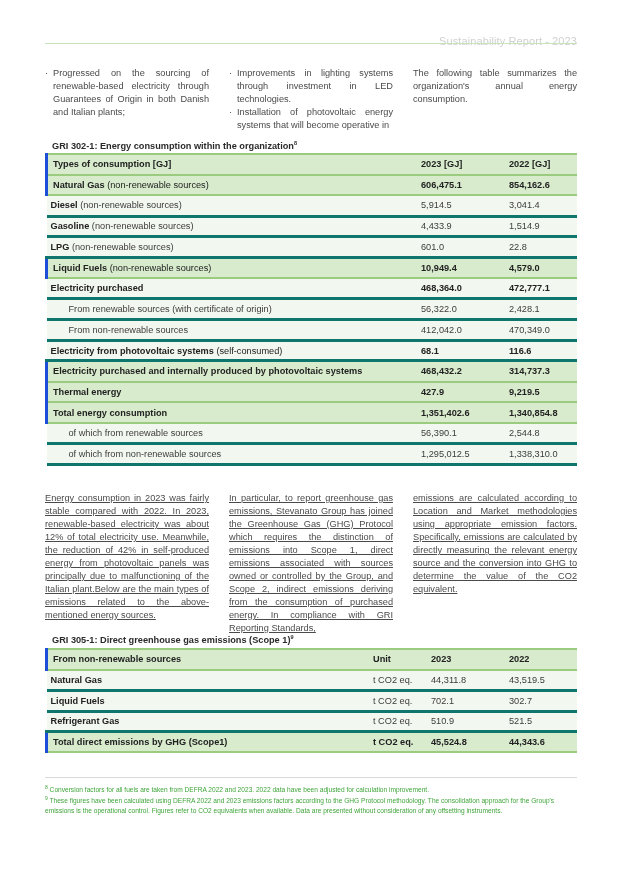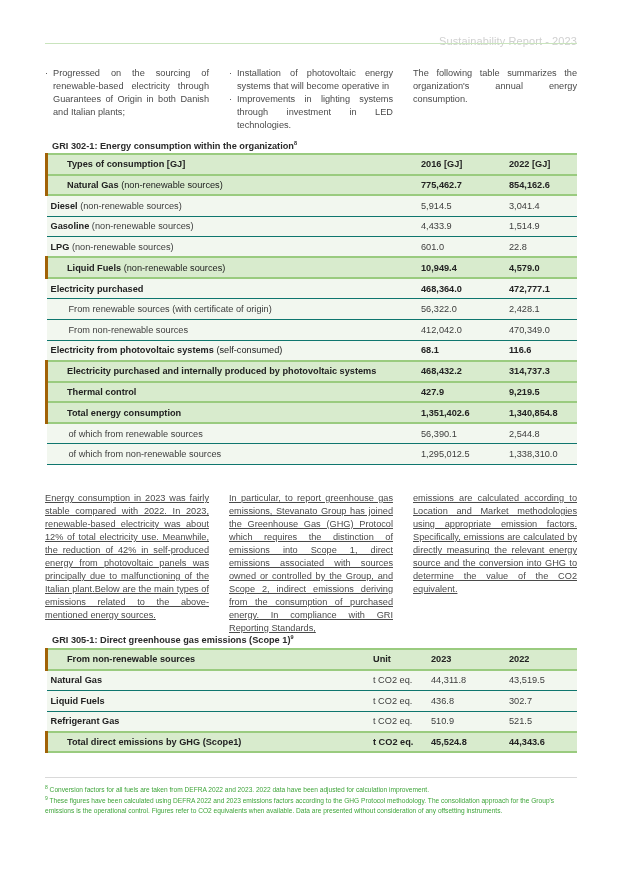--- a/index.html
+++ b/index.html
@@ -14,23 +14,23 @@
   .intro ul { list-style: none; }
   .intro li { position: relative; padding-left: 8px; margin-bottom: 0; }
   .intro li::before { content: "·"; position: absolute; left: 0; top: 0; }
   .intro p + p { margin-top: 16px; }
 
   .tbl-title { position: absolute; left: 52px; font-size: 9.2px; font-weight: bold; color: #2b2b2b; }
   .tbl-title sup { font-size: 5.5px; vertical-align: super; }
 
   table { position: absolute; left: 45px; width: 532px; border-collapse: collapse; font-size: 9.2px; }
   td { height: 20.7px; padding: 0 4px; border-bottom: 1px solid #ffffff; vertical-align: middle; }
-  tr.plain td { background: #f2f7ef; border-bottom: 1px solid #0f766e; }
+  tr.plain td { background: #f2f7ef; border-bottom: 3px solid #0f766e; }
   tr.hl td { background: #d8ebcd; border-top: 2px solid #9acb7f; border-bottom: 2px solid #9acb7f; font-weight: bold; color: #222; }
-  tr.hl td:first-child { border-left: 3px solid #a16207; padding-left: 19px; margin-top: 21px; }
+  tr.hl td:first-child { border-left: 3px solid #1d4ed8; padding-left: 5px; margin-top: 21px; }
   tr.hl + tr.hl td { border-top: 0; }
   tr.bold td { font-weight: bold; color: #222; }
   tr.indent td:first-child { padding-left: 22px; }
   td .thin { font-weight: normal; }
   tr.plain td:first-child b { color: #222; }
 
   #energy-table { top: 153px; }
   #energy-table td:nth-child(2) { width: 88px; }
   #energy-table td:nth-child(3) { width: 72px; }
 
@@ -60,43 +60,43 @@
 <div class="header-rule"></div>
 
 <section class="intro">
   <div class="col">
     <ul>
         <li>Progressed on the sourcing of renewable-based electricity through Guarantees of Origin in both Danish and Italian plants;</li>
       </ul>
   </div>
   <div class="col">
     <ul>
+      <li>Improvements in lighting systems through investment in LED technologies.</li>
       <li>Installation of photovoltaic energy systems that will become operative in</li>
-      <li>Improvements in lighting systems through investment in LED technologies.</li>
     </ul>
   </div>
   <div class="col">
     <p>The following table summarizes the organization's annual energy consumption.</p>
   </div>
 </section>
 
 <div class="tbl-title" style="top:140px;">
   <span>GRI 302-1: Energy consumption within the organization</span><sup>8</sup>
 </div>
 
 <table id="energy-table">
   <tbody id="energy-body">
     <tr class="hl">
       <td>Types of consumption [GJ]</td>
-      <td>2016 [GJ]</td>
+      <td>2023 [GJ]</td>
       <td>2022 [GJ]</td>
     </tr>
   <tr class="hl">
         <td><span>Natural Gas</span><span class="thin"> (non-renewable sources)</span></td>
-        <td><span>775,462.7</span></td>
+        <td><span>606,475.1</span></td>
         <td><span>854,162.6</span></td>
       </tr>
       <tr class="plain">
         <td><b>Diesel</b><span class="thin"> (non-renewable sources)</span></td>
         <td><span>5,914.5</span></td>
         <td><span>3,041.4</span></td>
       </tr>
       <tr class="plain">
         <td><b>Gasoline</b><span class="thin"> (non-renewable sources)</span></td>
         <td><span>4,433.9</span></td>
@@ -131,21 +131,21 @@
         <td><span>Electricity from photovoltaic systems</span><span class="thin"> (self-consumed)</span></td>
         <td><span>68.1</span></td>
         <td><span>116.6</span></td>
       </tr>
       <tr class="hl">
         <td><span>Electricity purchased and internally produced by photovoltaic systems</span><span class="thin"></span></td>
         <td><span>468,432.2</span></td>
         <td><span>314,737.3</span></td>
       </tr>
       <tr class="hl">
-        <td><span>Thermal control</span><span class="thin"></span></td>
+        <td><span>Thermal energy</span><span class="thin"></span></td>
         <td><span>427.9</span></td>
         <td><span>9,219.5</span></td>
       </tr>
       <tr class="hl">
         <td><span>Total energy consumption</span><span class="thin"></span></td>
         <td><span>1,351,402.6</span></td>
         <td><span>1,340,854.8</span></td>
       </tr>
       <tr class="plain indent">
         <td><span>of which from renewable sources</span><span class="thin"></span></td>
@@ -180,21 +180,21 @@
     </tr>
   <tr class="plain ">
         <td><b>Natural Gas</b></td>
         <td><span>t CO2 eq.</span></td>
         <td><span>44,311.8</span></td>
         <td><span>43,519.5</span></td>
       </tr>
       <tr class="plain ">
         <td><b>Liquid Fuels</b></td>
         <td><span>t CO2 eq.</span></td>
-        <td><span>436.8</span></td>
+        <td><span>702.1</span></td>
         <td><span>302.7</span></td>
       </tr>
       <tr class="plain ">
         <td><b>Refrigerant Gas</b></td>
         <td><span>t CO2 eq.</span></td>
         <td><span>510.9</span></td>
         <td><span>521.5</span></td>
       </tr>
       <tr class="hl">
         <td><span>Total direct emissions by GHG (Scope1)</span></td>

